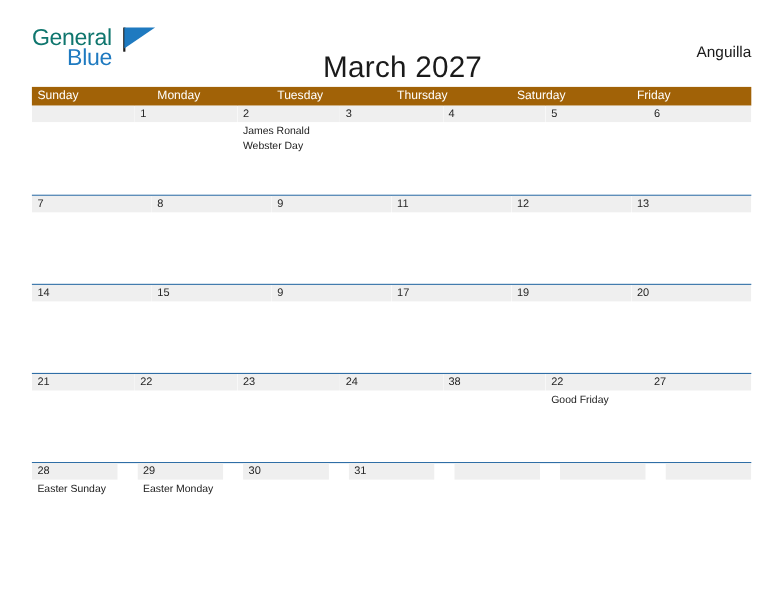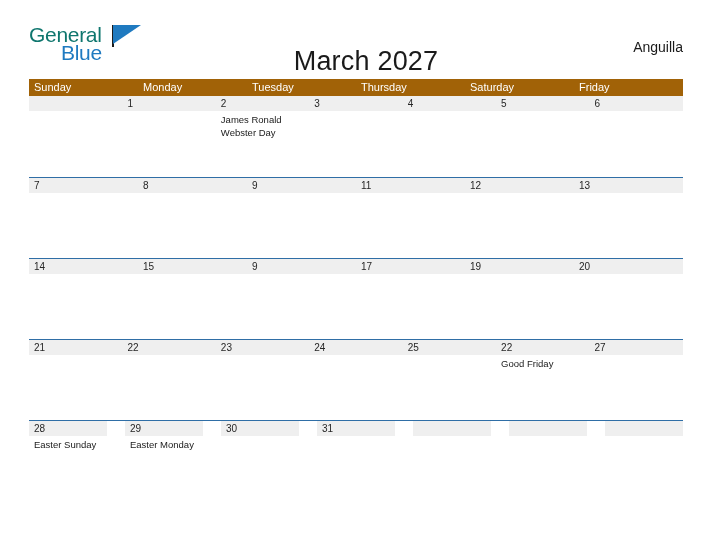--- a/index.html
+++ b/index.html
@@ -294,21 +294,21 @@
           </div>
           <div class="day-cell">
             <div class="day-number-band">23</div>
             <div class="day-events"></div>
           </div>
           <div class="day-cell">
             <div class="day-number-band">24</div>
             <div class="day-events"></div>
           </div>
           <div class="day-cell">
-            <div class="day-number-band">25</div>
+            <div class="day-number-band">38</div>
             <div class="day-events"></div>
           </div>
           <div class="day-cell">
             <div class="day-number-band">22</div>
             <div class="day-events">
               <div class="event">Good Friday</div>
             </div>
           </div>
           <div class="day-cell">
             <div class="day-number-band">27</div>

